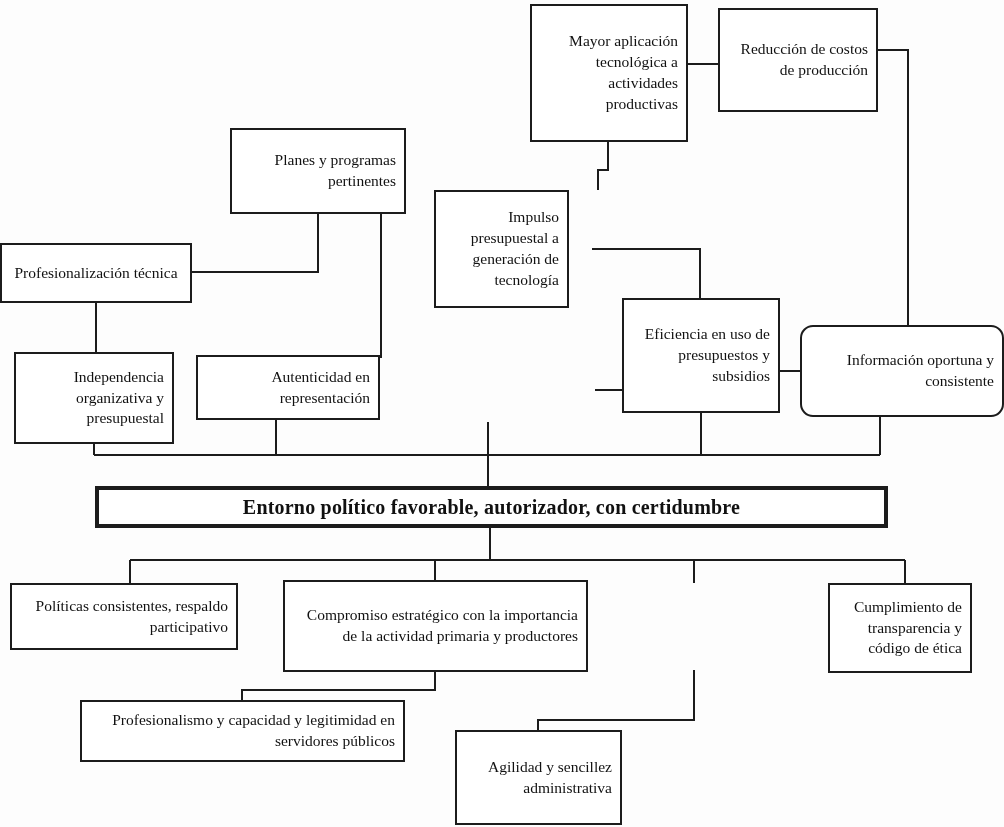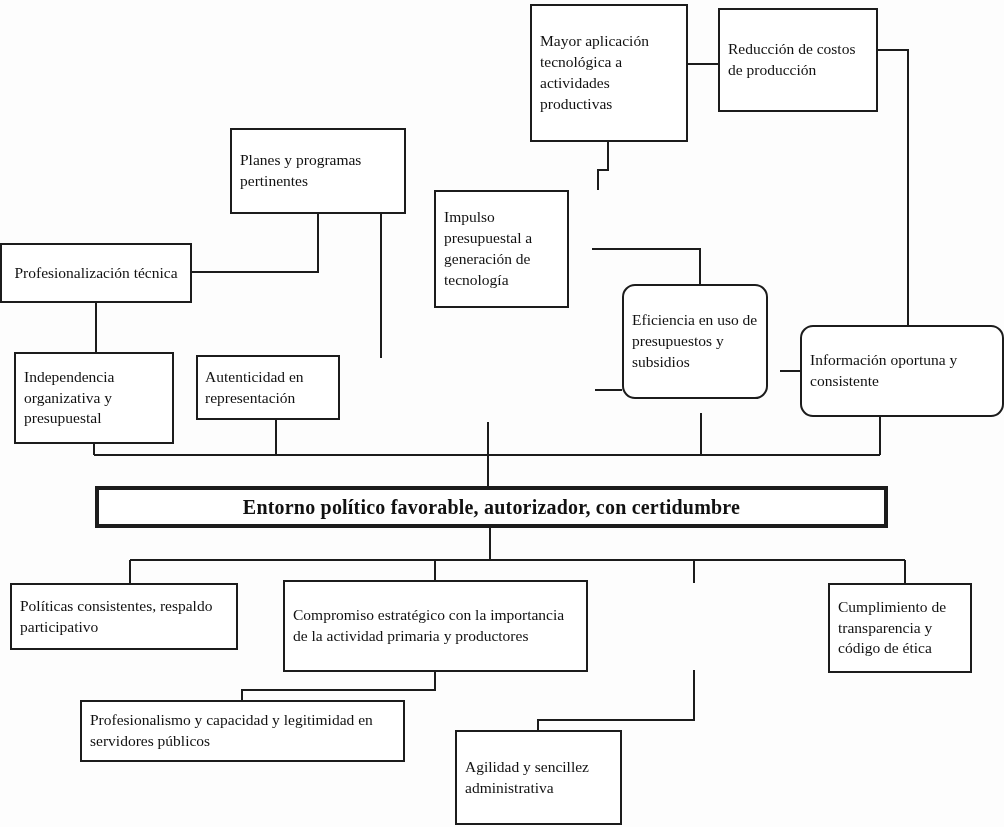--- a/index.html
+++ b/index.html
@@ -17,21 +17,21 @@
     width: 1004px; height: 827px;
   }
   .node {
     position: absolute;
     background: #ffffff;
     border: 2px solid #1c1c1c;
     box-sizing: border-box;
     display: flex;
     align-items: center;
     justify-content: center;
-    text-align: left;
+    text-align: right;
     font-size: 15.5px;
     line-height: 1.35;
     padding: 3px 8px;
     color: #111111;
   }
   .node.emphasis {
     border-width: 4px;
     font-weight: bold;
     font-size: 20px;
     letter-spacing: 0.2px;
@@ -84,27 +84,27 @@
   <div class="node" style="left:530px; top:4px; width:158px; height:138px;">Mayor aplicación tecnológica a actividades productivas</div>
 
   <div class="node" style="left:718px; top:8px; width:160px; height:104px;">Reducción de costos de producción</div>
 
   <div class="node" style="left:230px; top:128px; width:176px; height:86px;">Planes y programas pertinentes</div>
 
   <div class="node" style="left:434px; top:190px; width:135px; height:118px;">Impulso presupuestal a generación de tecnología</div>
 
   <div class="node" style="left:0px; top:243px; width:192px; height:60px;">Profesionalización técnica</div>
 
-  <div class="node" style="left:622px; top:284px; width:146px; height:115px;border-radius:13px;">Eficiencia en uso de presupuestos y subsidios</div>
+  <div class="node" style="left:622px; top:298px; width:158px; height:115px;">Eficiencia en uso de presupuestos y subsidios</div>
 
   <div class="node" style="left:800px; top:325px; width:204px; height:92px;border-radius:13px;">Información oportuna y consistente</div>
 
   <div class="node" style="left:14px; top:352px; width:160px; height:92px;">Independencia organizativa y presupuestal</div>
 
-  <div class="node" style="left:196px; top:355px; width:144px; height:65px;padding-left:7px;">Autenticidad en representación</div>
+  <div class="node" style="left:196px; top:355px; width:184px; height:65px;padding-left:7px;">Autenticidad en representación</div>
 
 
   <div class="node emphasis" style="left:95px; top:486px; width:793px; height:42px;">Entorno político favorable, autorizador, con certidumbre</div>
 
   <div class="node" style="left:10px; top:583px; width:228px; height:67px;">Políticas consistentes, respaldo participativo</div>
 
   <div class="node" style="left:283px; top:580px; width:305px; height:92px;">Compromiso estratégico con la importancia de la actividad primaria y productores</div>
 
 
   <div class="node" style="left:828px; top:583px; width:144px; height:90px;">Cumplimiento de transparencia y código de ética</div>

